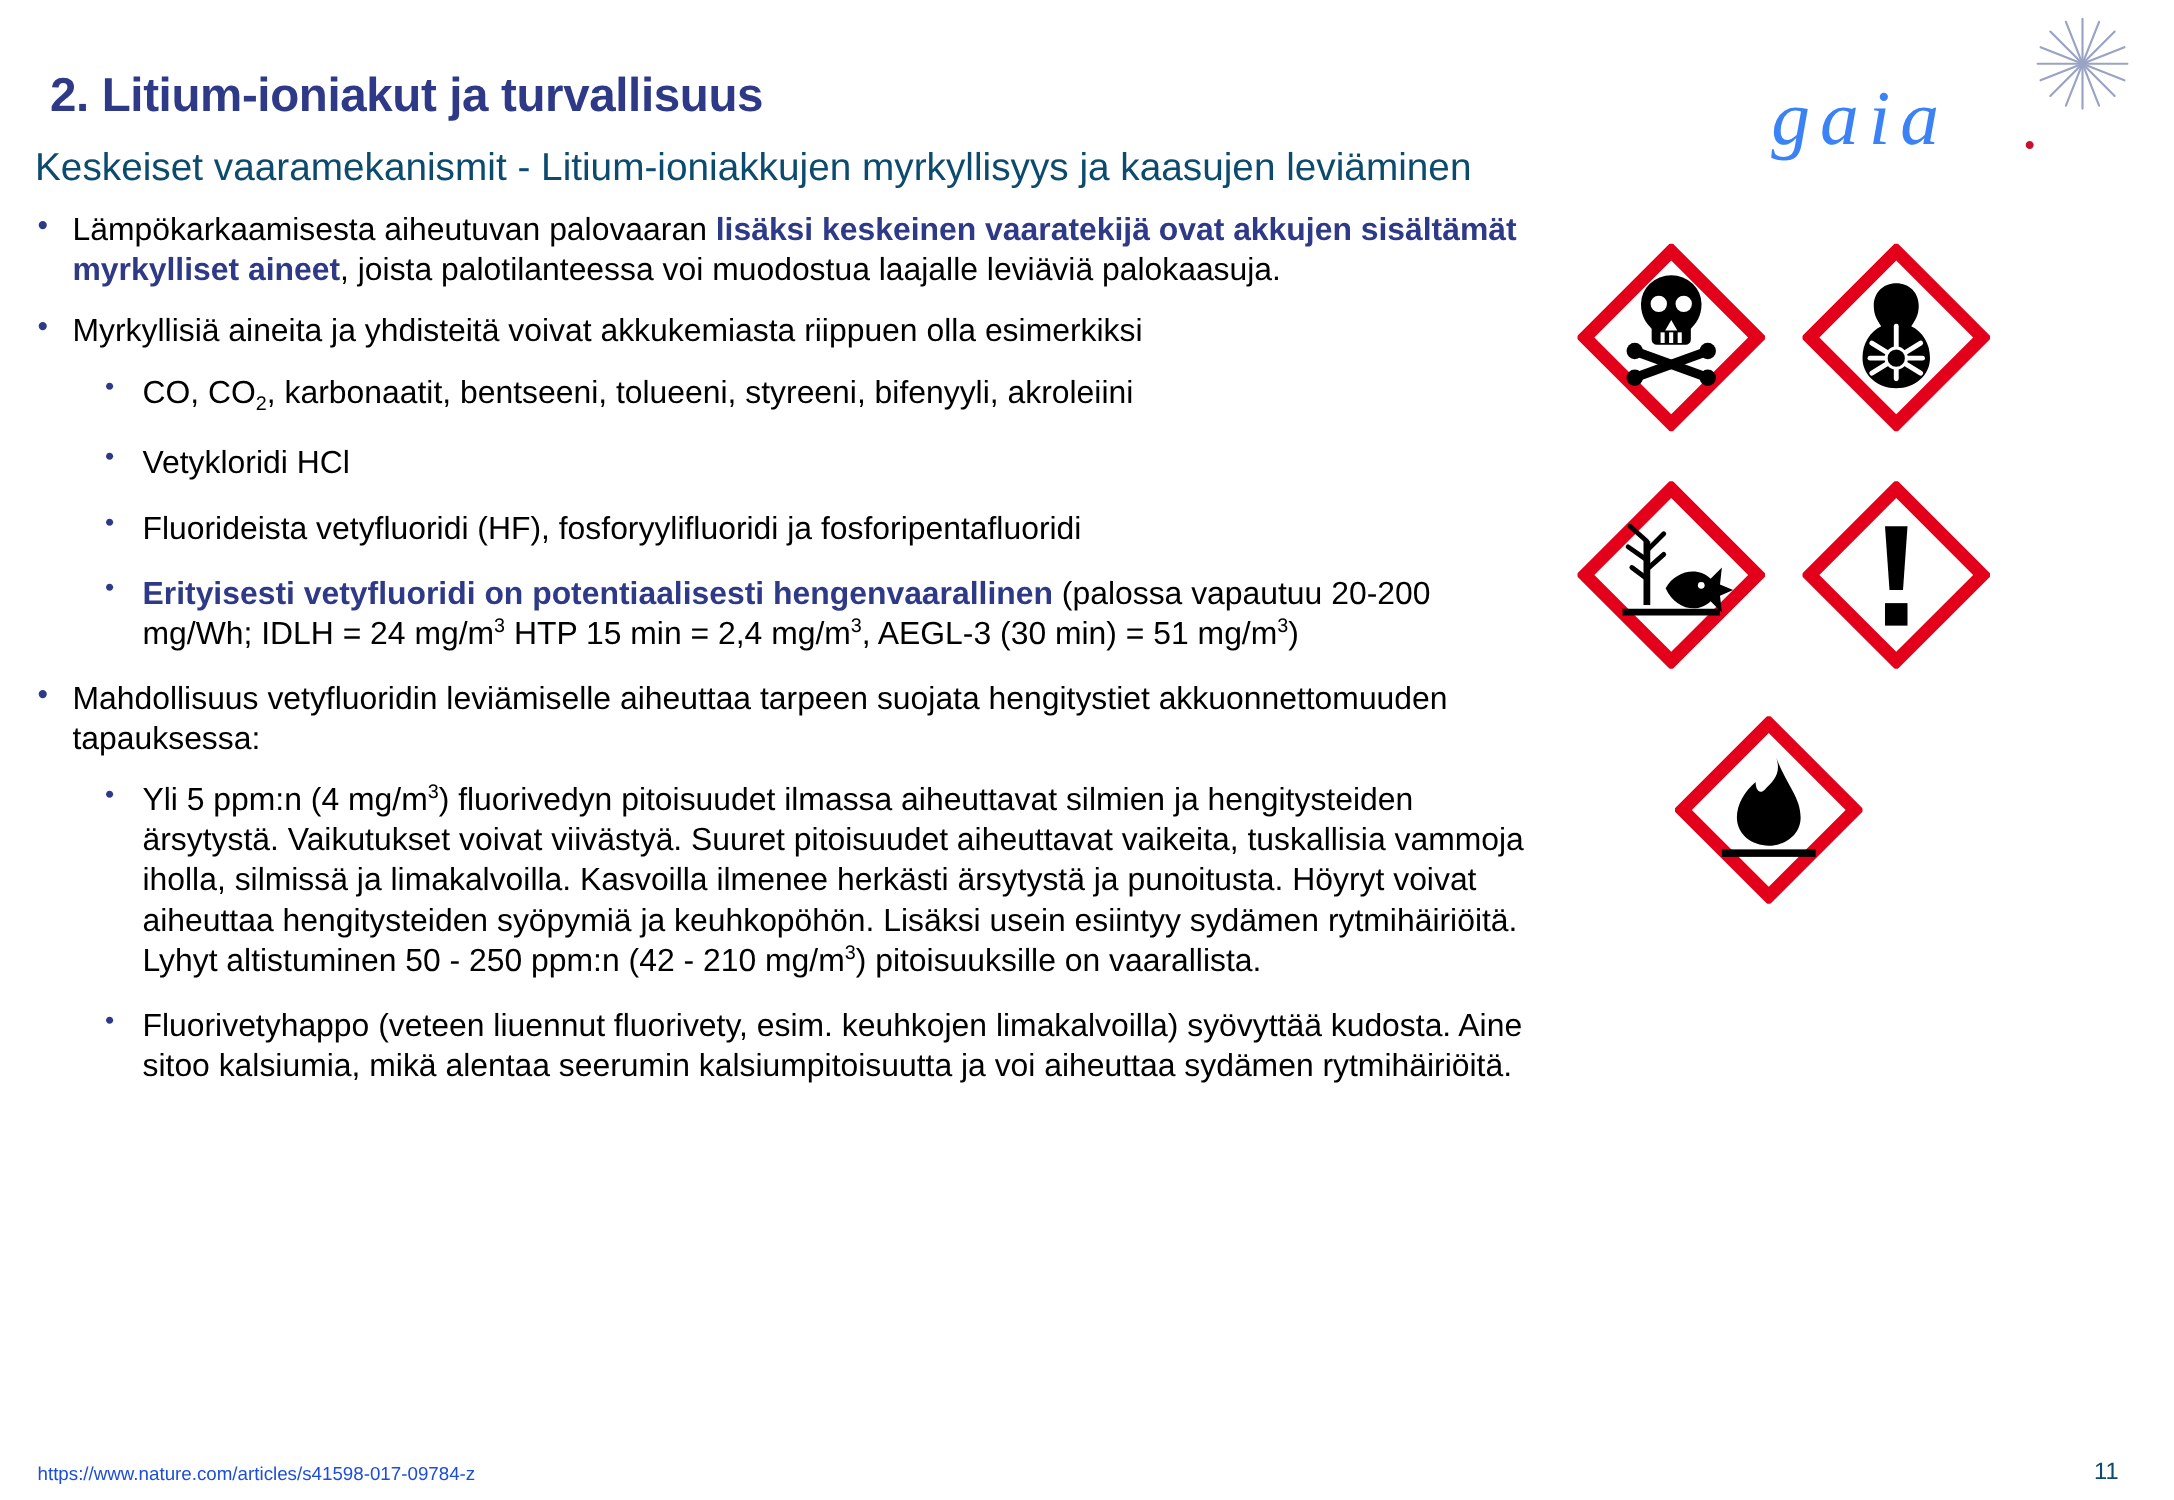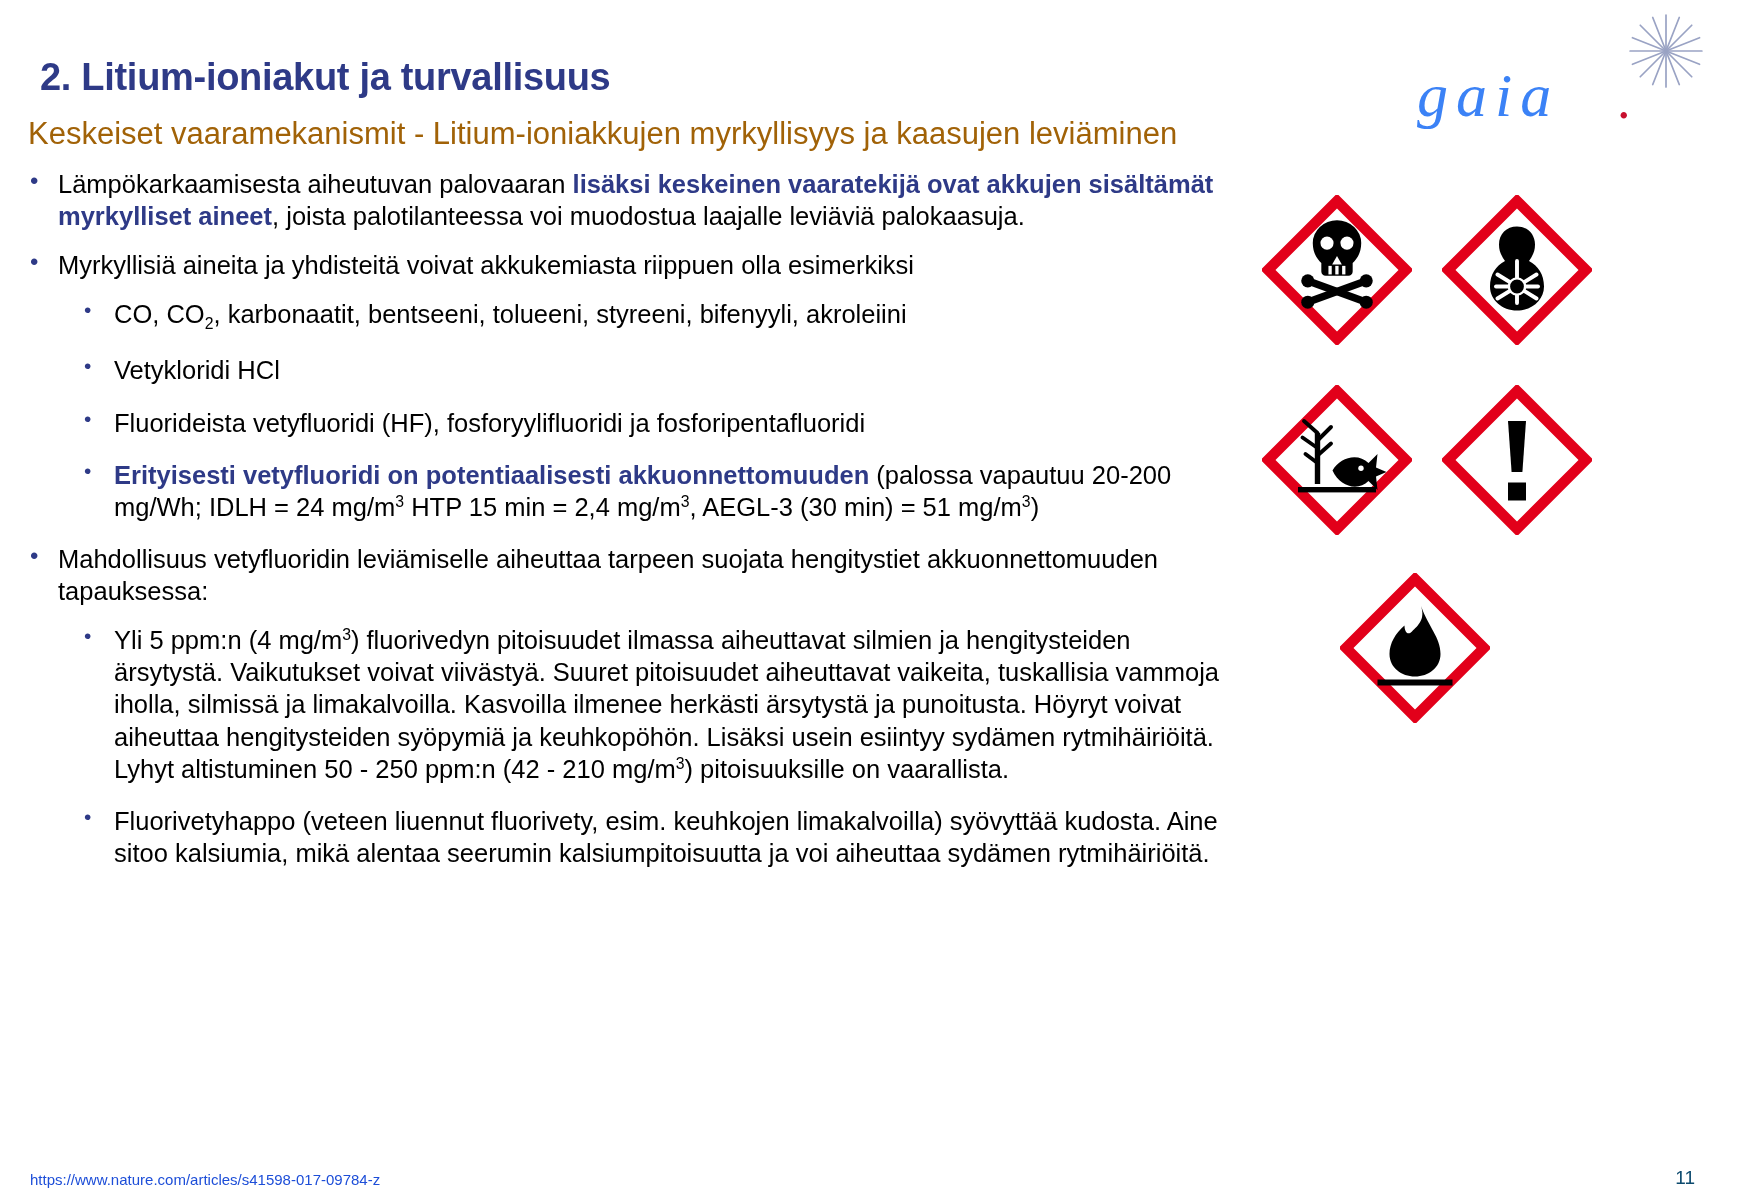--- a/index.html
+++ b/index.html
@@ -26,21 +26,21 @@
     color: #2e3a87;
     letter-spacing: -0.3px;
     white-space: nowrap;
     margin-left: 12px;
   }
   .slide-subtitle {
     position: absolute;
     left: 28px;
     top: 116px;
     font-size: 31px;
-    color: #a16207;
+    color: #0c4a6e;
     white-space: nowrap;
   }
 
   
   .logo {
     position: absolute;
     right: 52px;
     top: 40px;
     width: 270px;
     height: 90px;
@@ -172,21 +172,21 @@
     </g>
   </svg>
 </div>
 
 <div class="content">
     <div class="bullet"><span>Lämpökarkaamisesta aiheutuvan palovaaran </span><span class="hl">lisäksi keskeinen vaaratekijä ovat akkujen sisältämät myrkylliset aineet</span><span>, joista palotilanteessa voi muodostua laajalle leviäviä palokaasuja.</span></div>
     <div class="bullet"><span>Myrkyllisiä aineita ja yhdisteitä voivat akkukemiasta riippuen olla esimerkiksi</span></div>
     <div class="bullet sub"><span>CO, CO</span><sub>2</sub><span>, karbonaatit, bentseeni, tolueeni, styreeni, bifenyyli, akroleiini</span></div>
     <div class="bullet sub"><span>Vetykloridi HCl</span></div>
     <div class="bullet sub"><span>Fluorideista vetyfluoridi (HF), fosforyylifluoridi ja fosforipentafluoridi</span></div>
-    <div class="bullet sub"><span class="hl">Erityisesti vetyfluoridi on potentiaalisesti akkuonnettomuuden</span><span> (palossa vapautuu 20-200 mg/Wh; IDLH = 24 mg/m</span><sup>3</sup><span> HTP 15 min = 2,4 mg/m</span><sup>3</sup><span>, AEGL-3 (30 min) = 51 mg/m</span><sup>3</sup><span>)</span></div>
+    <div class="bullet sub"><span class="hl">Erityisesti vetyfluoridi on potentiaalisesti hengenvaarallinen</span><span> (palossa vapautuu 20-200 mg/Wh; IDLH = 24 mg/m</span><sup>3</sup><span> HTP 15 min = 2,4 mg/m</span><sup>3</sup><span>, AEGL-3 (30 min) = 51 mg/m</span><sup>3</sup><span>)</span></div>
     <div class="bullet"><span>Mahdollisuus vetyfluoridin leviämiselle aiheuttaa tarpeen suojata hengitystiet akkuonnettomuuden tapauksessa:</span></div>
     <div class="bullet sub"><span>Yli 5 ppm:n (4 mg/m</span><sup>3</sup><span>) fluorivedyn pitoisuudet ilmassa aiheuttavat silmien ja hengitysteiden ärsytystä. Vaikutukset voivat viivästyä. Suuret pitoisuudet aiheuttavat vaikeita, tuskallisia vammoja iholla, silmissä ja limakalvoilla. Kasvoilla ilmenee herkästi ärsytystä ja punoitusta. Höyryt voivat aiheuttaa hengitysteiden syöpymiä ja keuhkopöhön. Lisäksi usein esiintyy sydämen rytmihäiriöitä. Lyhyt altistuminen 50 - 250 ppm:n (42 - 210 mg/m</span><sup>3</sup><span>) pitoisuuksille on vaarallista.</span></div>
     <div class="bullet sub"><span>Fluorivetyhappo (veteen liuennut fluorivety, esim. keuhkojen limakalvoilla) syövyttää kudosta. Aine sitoo kalsiumia, mikä alentaa seerumin kalsiumpitoisuutta ja voi aiheuttaa sydämen rytmihäiriöitä.</span></div>
   </div>
 
 <div class="pictos">
 
   <div class="picto p-skull">
     <svg viewBox="0 0 100 100" width="150" height="150">
       <rect x="50" y="4" width="65" height="65" transform="rotate(45 50 4)" fill="#fff" stroke="#e2001a" stroke-width="7"></rect>

